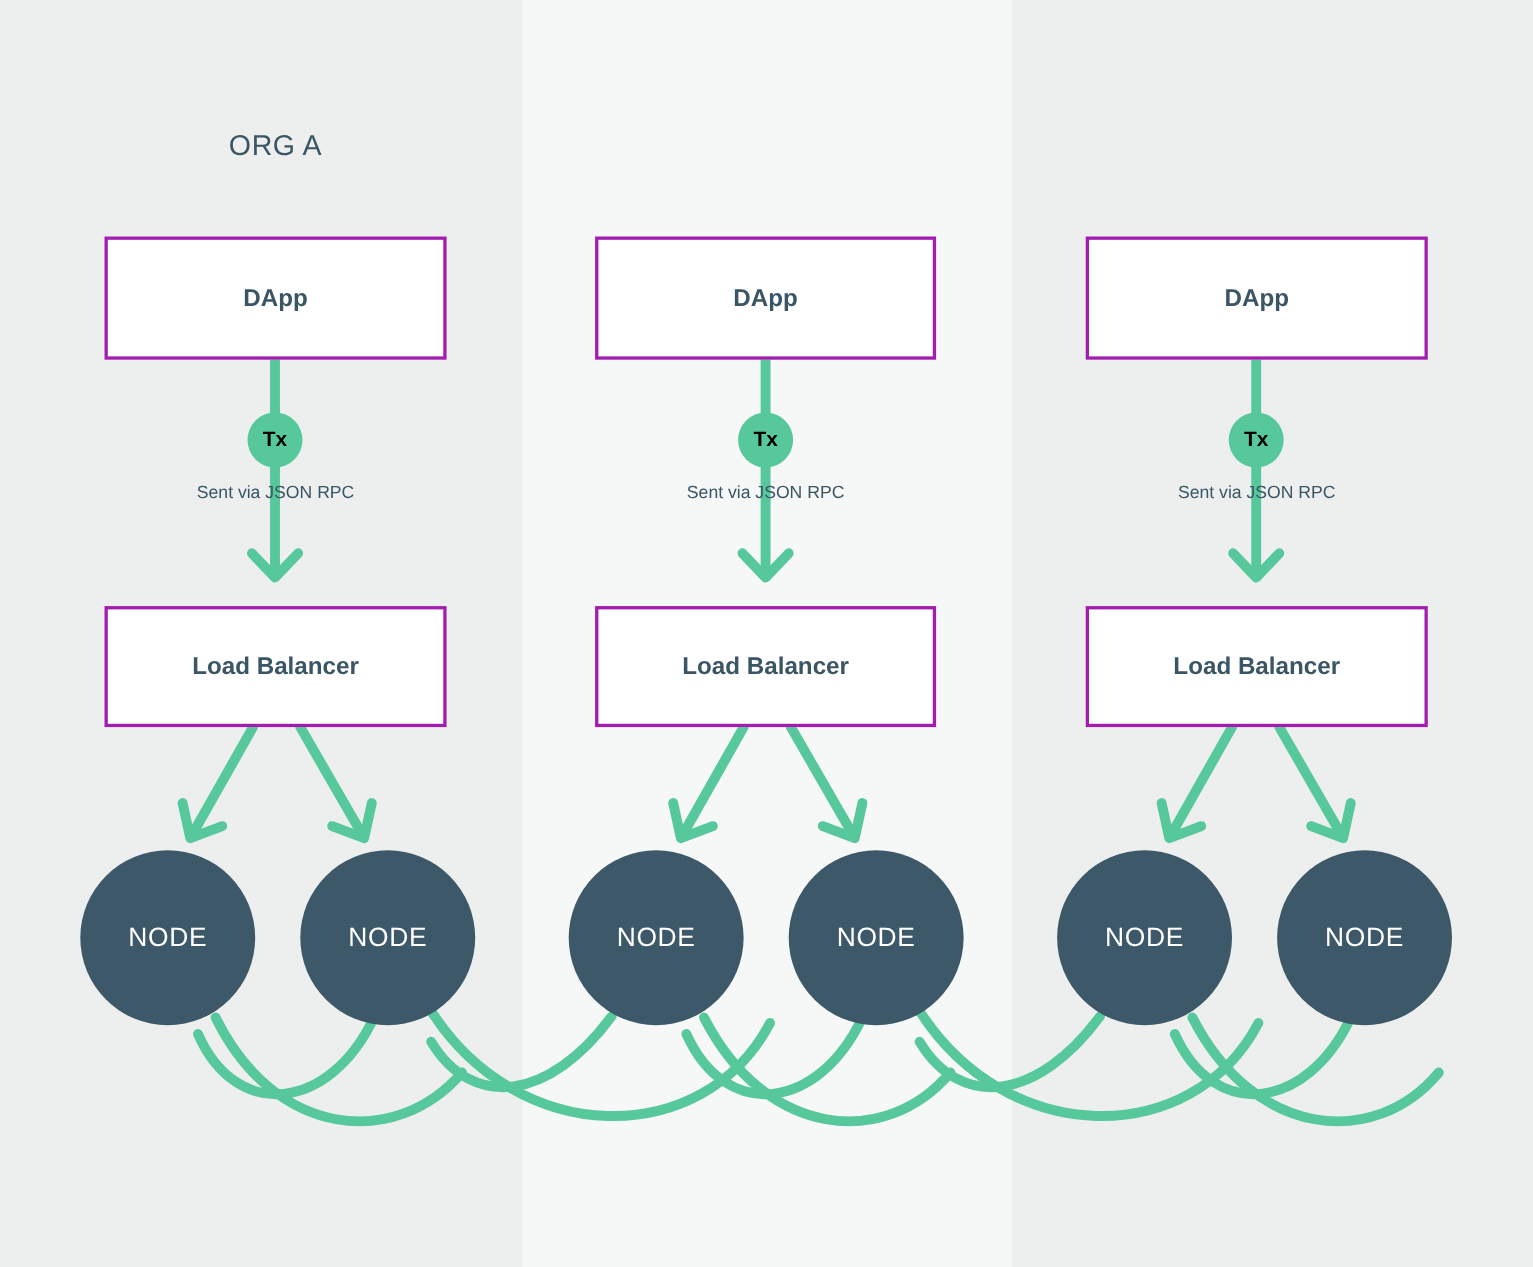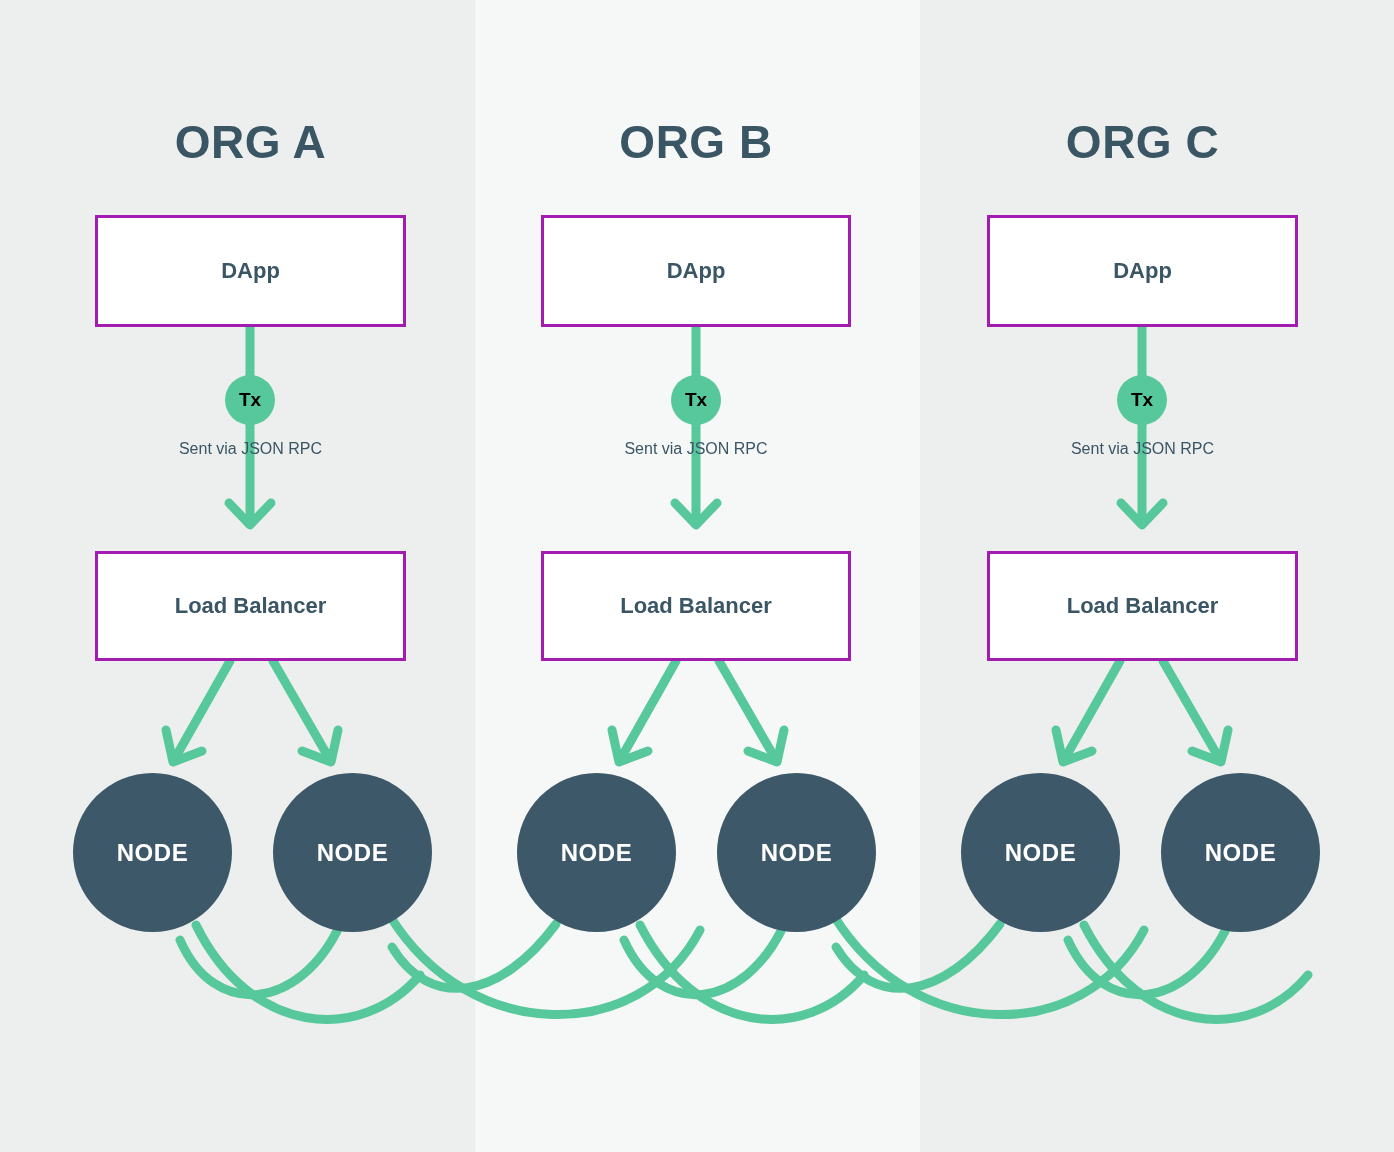--- a/index.html
+++ b/index.html
@@ -34,22 +34,22 @@
     width: 1394px;
     height: 1152px;
     pointer-events: none;
   }
 
   
   .org-title {
     position: absolute;
     text-align: center;
     color: #3a5564;
-    font-size: 46px;
-    font-weight: bold;
+    font-size: 26px;
+    font-weight: normal;
     letter-spacing: 0.5px;
     line-height: 1;
     top: 119px;
   }
   .org-title.c0 { left: 95px;  width: 311px; }
   .org-title.c1 { left: 541px; width: 310px; }
   .org-title.c2 { left: 987px; width: 311px; }
 
   
   .node-box {
@@ -104,21 +104,21 @@
 
   
   .circle-node {
     position: absolute;
     width: 159px;
     height: 159px;
     border-radius: 50%;
     background: #3d5868;
     color: #ffffff;
     font-size: 24px;
-    font-weight: bold;
+    font-weight: normal;
     letter-spacing: 0.6px;
     display: flex;
     align-items: center;
     justify-content: center;
     top: 773px;
   }
 </style>
 </head>
 <body>
 
@@ -172,29 +172,27 @@
   </svg>
 
   <div class="org-title c0">ORG A</div>
   <div class="node-box dapp-box col0">DApp</div>
   <div class="tx-badge t0">Tx</div>
   <div class="rpc-label c0">Sent via JSON RPC</div>
   <div class="node-box lb-box col0">Load Balancer</div>
   <div class="circle-node" style="left:73px">NODE</div>
   <div class="circle-node" style="left:273px">NODE</div>
 
-  <div class="org-title c1">ORG B</div>
   <div class="node-box dapp-box col1">DApp</div>
   <div class="tx-badge t1">Tx</div>
   <div class="rpc-label c1">Sent via JSON RPC</div>
   <div class="node-box lb-box col1">Load Balancer</div>
   <div class="circle-node" style="left:517px">NODE</div>
   <div class="circle-node" style="left:717px">NODE</div>
 
-  <div class="org-title c2">ORG C</div>
   <div class="node-box dapp-box col2">DApp</div>
   <div class="tx-badge t2">Tx</div>
   <div class="rpc-label c2">Sent via JSON RPC</div>
   <div class="node-box lb-box col2">Load Balancer</div>
   <div class="circle-node" style="left:961px">NODE</div>
   <div class="circle-node" style="left:1161px">NODE</div>
 
 </div>
 
 </body></html>

